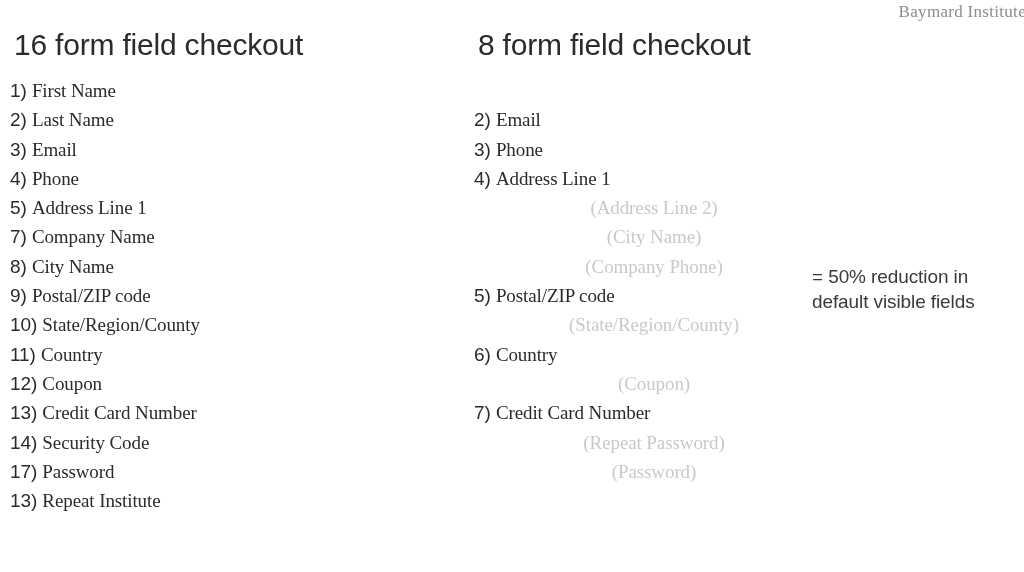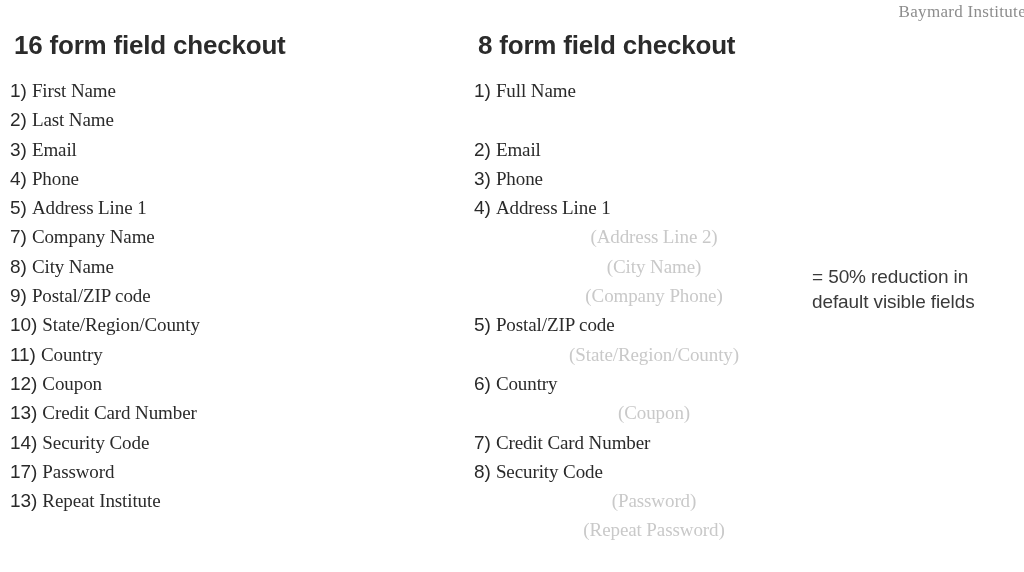--- a/index.html
+++ b/index.html
@@ -39,22 +39,22 @@
     position: absolute;
     top: 0;
   }
   .column-left  { left: 10px;  width: 450px; }
   .column-right { left: 474px; width: 330px; }
 
   .col-title {
     position: absolute;
     top: 28px;
     left: 4px;
-    font-size: 26px;
-    font-weight: 700;
+    font-size: 30px;
+    font-weight: 400;
     color: #2b2b2b;
     letter-spacing: -0.2px;
     white-space: nowrap;
     line-height: 34px;
   }
 
   .field-list {
     position: absolute;
     top: 76px;
     left: 0;
@@ -130,36 +130,34 @@
         <li class="field-row"><span class="num">13)</span>&nbsp;<span class="label">Credit Card Number</span></li>
         <li class="field-row"><span class="num">14)</span>&nbsp;<span class="label">Security Code</span></li>
         <li class="field-row"><span class="num">17)</span>&nbsp;<span class="label">Password</span></li>
         <li class="field-row"><span class="num">13)</span>&nbsp;<span class="label">Repeat Institute</span></li>
       </ul>
   </div>
 
   <div class="column column-right">
     <div class="col-title">8 form field checkout</div>
     <ul class="field-list">
-        <li class="field-row"><span class="num">1)</span>&nbsp;<span class="label">Full Name</span></li>
         <li class="field-row blank"><span class="label"></span></li>
         <li class="field-row"><span class="num">2)</span>&nbsp;<span class="label">Email</span></li>
         <li class="field-row"><span class="num">3)</span>&nbsp;<span class="label">Phone</span></li>
         <li class="field-row"><span class="num">4)</span>&nbsp;<span class="label">Address Line 1</span></li>
         <li class="field-row muted"><span class="label">(Address Line 2)</span></li>
         <li class="field-row muted"><span class="label">(City Name)</span></li>
         <li class="field-row muted"><span class="label">(Company Phone)</span></li>
         <li class="field-row"><span class="num">5)</span>&nbsp;<span class="label">Postal/ZIP code</span></li>
         <li class="field-row muted"><span class="label">(State/Region/County)</span></li>
         <li class="field-row"><span class="num">6)</span>&nbsp;<span class="label">Country</span></li>
         <li class="field-row muted"><span class="label">(Coupon)</span></li>
         <li class="field-row"><span class="num">7)</span>&nbsp;<span class="label">Credit Card Number</span></li>
-        <li class="field-row"><span class="num">8)</span>&nbsp;<span class="label">Security Code</span></li>
+        <li class="field-row muted"><span class="label">(Repeat Password)</span></li>
         <li class="field-row muted"><span class="label">(Password)</span></li>
-        <li class="field-row muted"><span class="label">(Repeat Password)</span></li>
       </ul>
   </div>
 
   <div class="annotation">
     <span class="ann-line">= 50% reduction in</span>
     <span class="ann-line">default visible fields</span>
   </div>
 
 </div>
 

